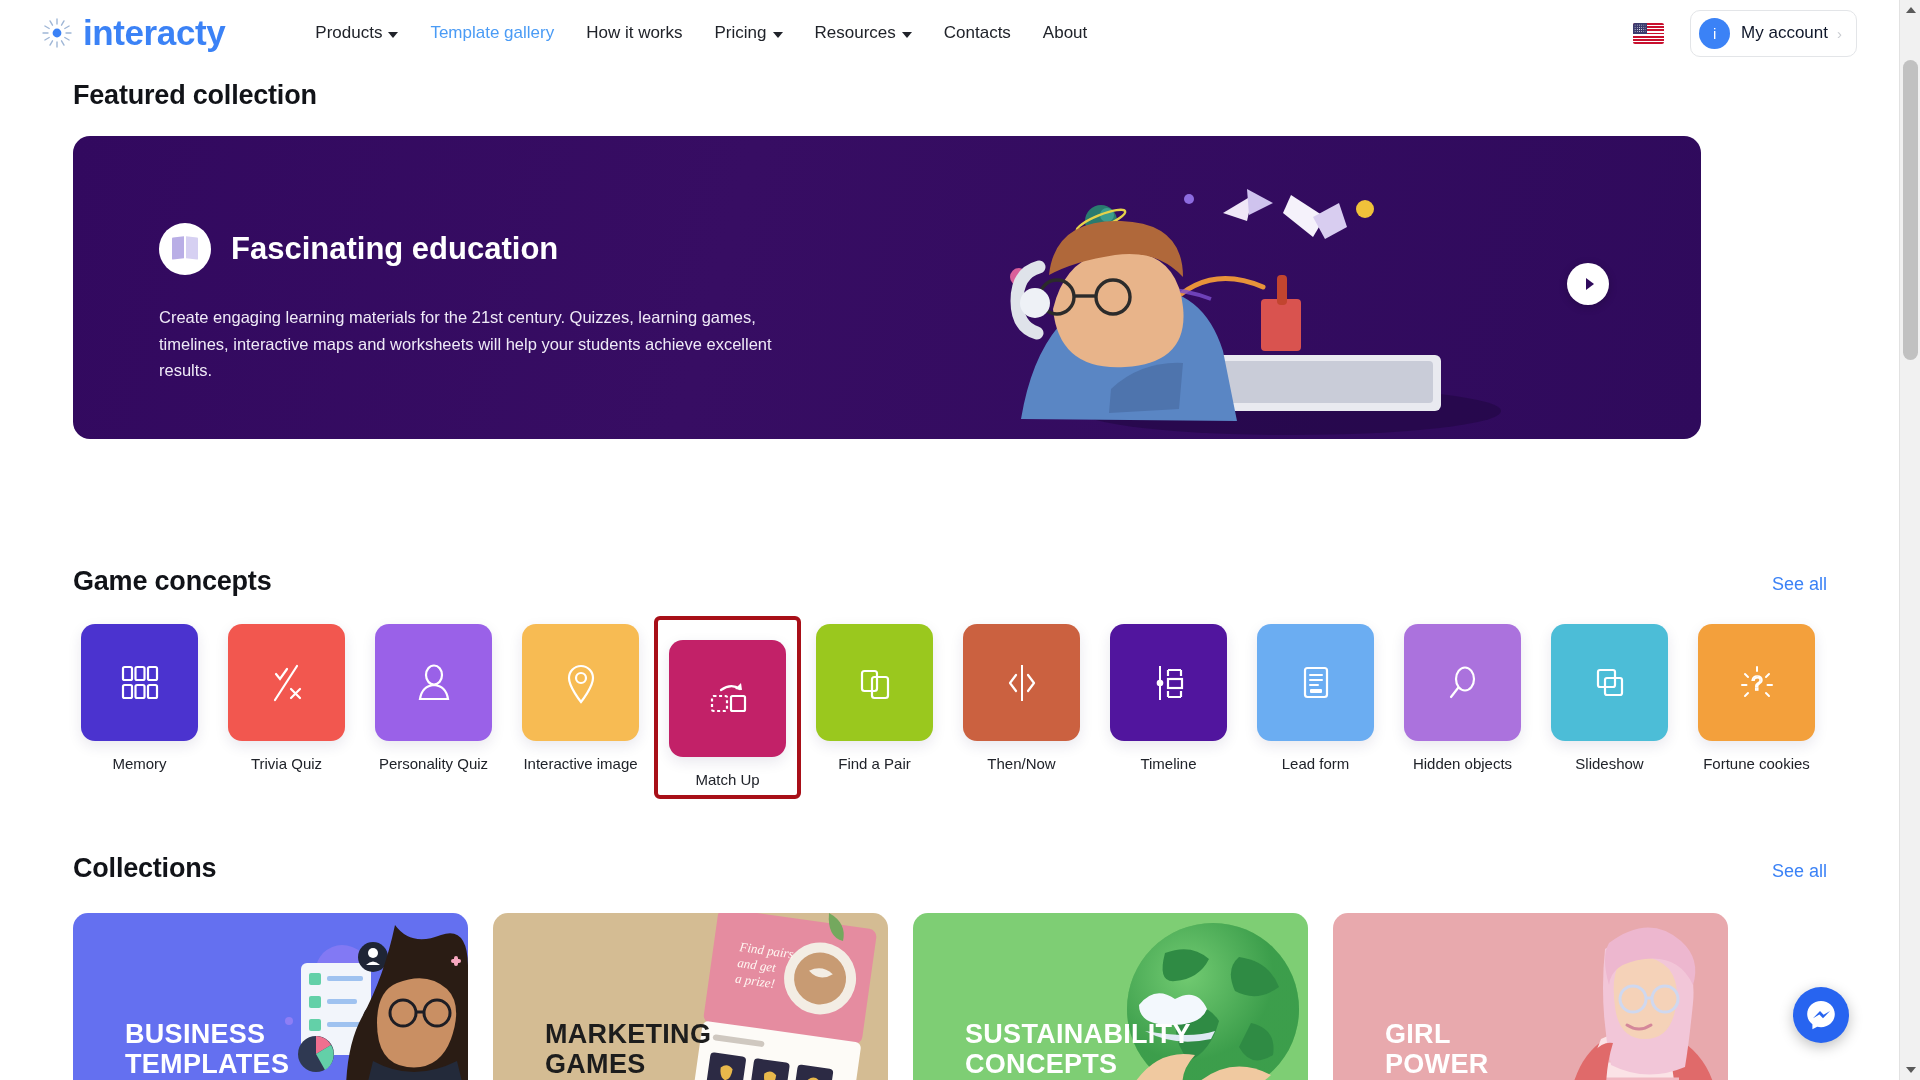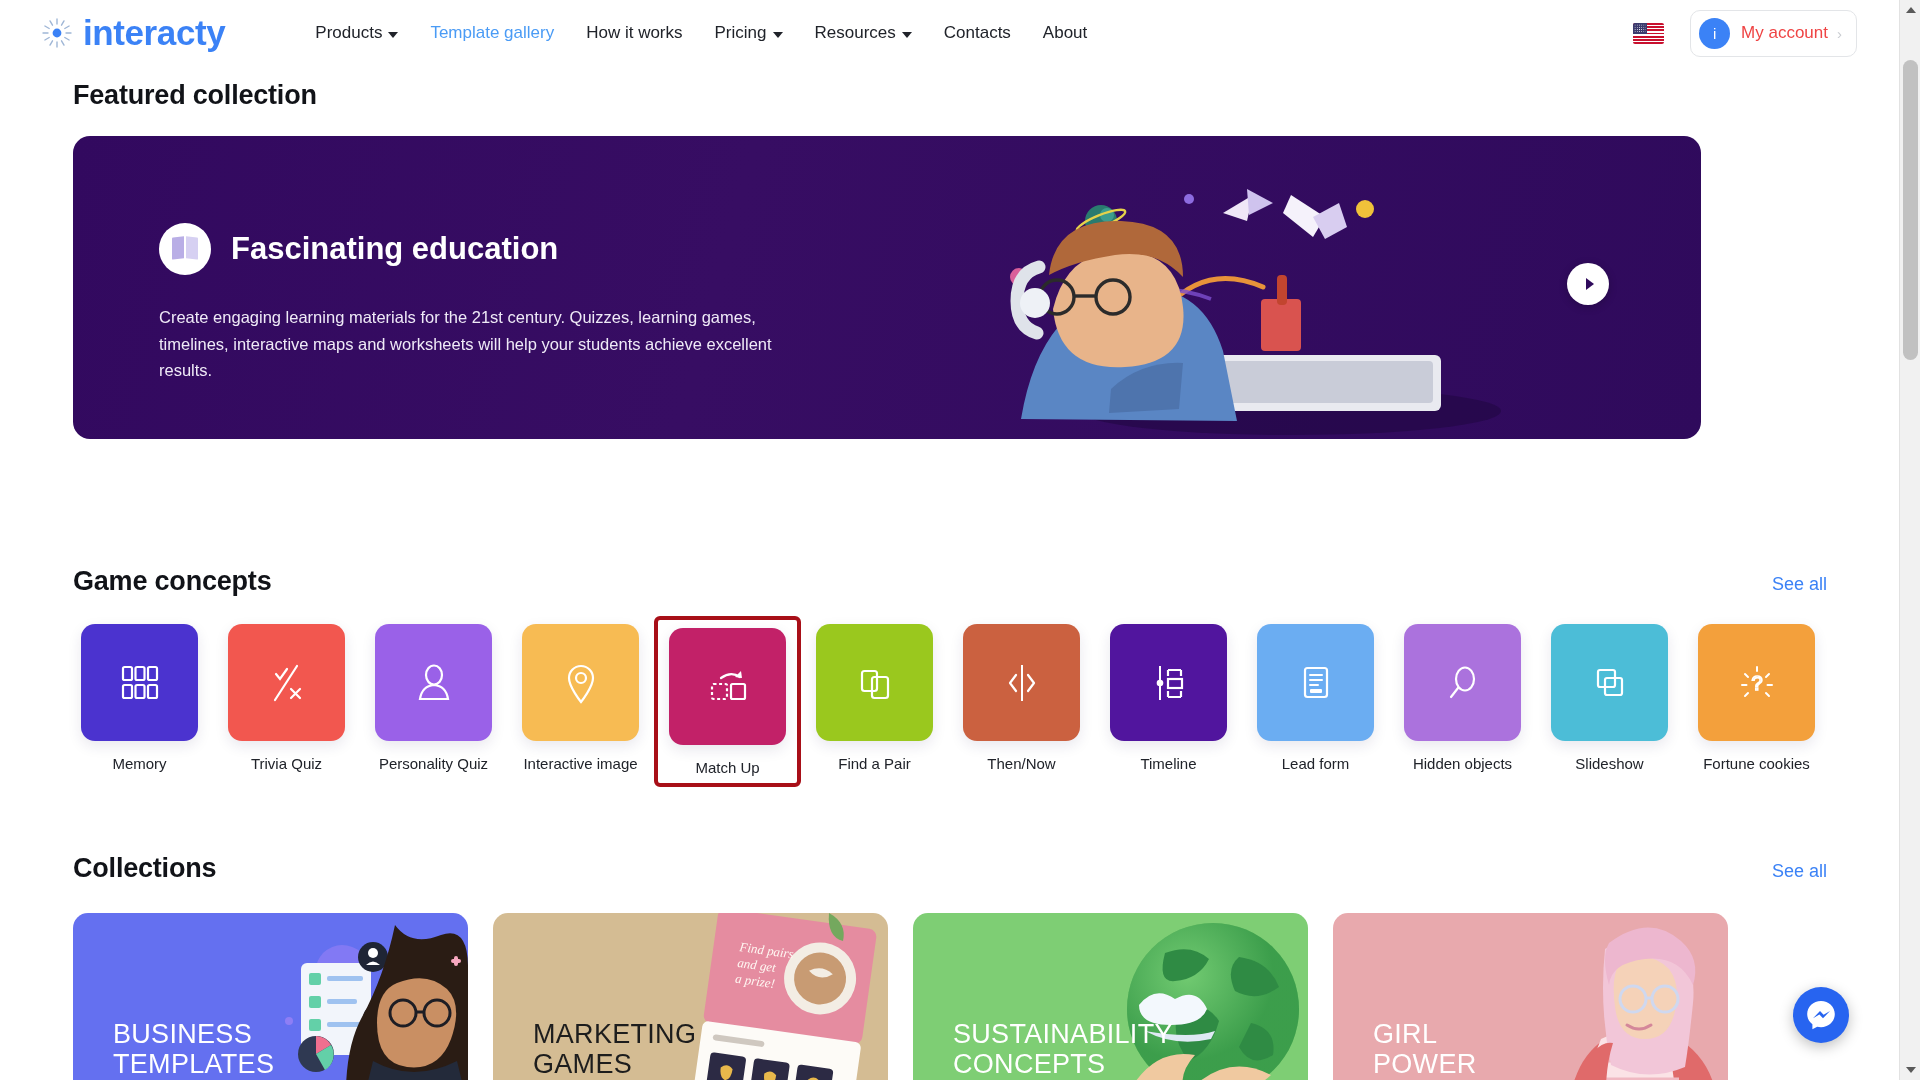--- a/index.html
+++ b/index.html
@@ -49,21 +49,21 @@
   .flag .stripes { position:absolute; inset:0; background: repeating-linear-gradient(to bottom, #c8102e 0 1.62px, #ffffff 1.62px 3.23px); }
   .flag .canton { position:absolute; top:0; left:0; width:13.5px; height:11.3px; background:#3c3b6e; }
   .flag .canton::after { content:""; position:absolute; inset:1px; background-image: radial-gradient(circle, #fff 0.5px, transparent 0.6px); background-size: 2.2px 2.2px; }
 
   .account-btn {
     display:flex; align-items:center; gap:11px; border:1px solid #e3e5e8; border-radius:10px;
     padding: 7px 14px 7px 8px; cursor:pointer; background:#fff;
   }
   .avatar { width:31px; height:31px; border-radius:50%; background:#3b82f6; color:#fff;
     display:flex; align-items:center; justify-content:center; font-size:15px; font-weight:400; }
-  .account-label { font-size:17px; color:#ef4444; }
+  .account-label { font-size:17px; color:#0f172a; }
   .chev { color:#c9ccd1; font-size:15px; margin-left:-2px;}
 
   
   .content { position:absolute; top:66px; left:0; width:1899px; height:1014px; background:#fff; }
   .section-title { font-size: 27px; font-weight: 700; color:#111318; letter-spacing:-0.2px; }
 
   .feat-head { position:absolute; left:73px; top:14px;text-align:right; }
 
   .banner {
     position:absolute; left:73px; top:70px; width:1628px; height:303px;
@@ -96,30 +96,30 @@
   .tiles { position:absolute; left:66px; top:550px; width:1770px; display:flex; gap:0; }
   .tile {
     width:147px; display:flex; flex-direction:column; align-items:center; cursor:pointer;
     padding: 8px 6px 10px; border-radius:6px;
   }
   .tile .sq {
     width:117px; height:117px; border-radius:14px; display:flex; align-items:center; justify-content:center;
     box-shadow: 0 5px 14px rgba(40,30,90,.10);
   }
   .tile .lbl { margin-top:13px; font-size:15px; color:#20232a; text-align:center; line-height:1.28; }
-  .tile.selected { border:4px solid #a80f18; background:#fff; padding: 8px 2px 6px; }
+  .tile.selected { border:4px solid #a80f18; background:#fff; padding: 20px 2px 6px; }
 
   svg.icn { display:block; }
 
   
   .col-head { position:absolute; left:73px; top:787px; }
   .col-seeall { position:absolute; right:72px; top:795px; }
   .collections { position:absolute; left:73px; top:847px; width:1760px; display:flex; gap:25px; }
   .col-card { width:395px; height:222px; border-radius:15px; overflow:hidden; position:relative; cursor:pointer; }
-  .col-card .ct { position:absolute; left:40px; bottom:56px; font-size:27px; font-weight:400; line-height:1.12; letter-spacing:.3px; white-space:pre-line; }
+  .col-card .ct { position:absolute; left:52px; bottom:56px; font-size:27px; font-weight:700; line-height:1.12; letter-spacing:.3px; white-space:pre-line; }
 
   .messenger {
     position:absolute; right:50px; bottom:37px; width:56px; height:56px; border-radius:50%;
     background:#2764f0; display:flex; align-items:center; justify-content:center;
     box-shadow:0 4px 14px rgba(0,0,0,.25); cursor:pointer; z-index:20;
   }
 </style>
 </head>
 <body>
 

